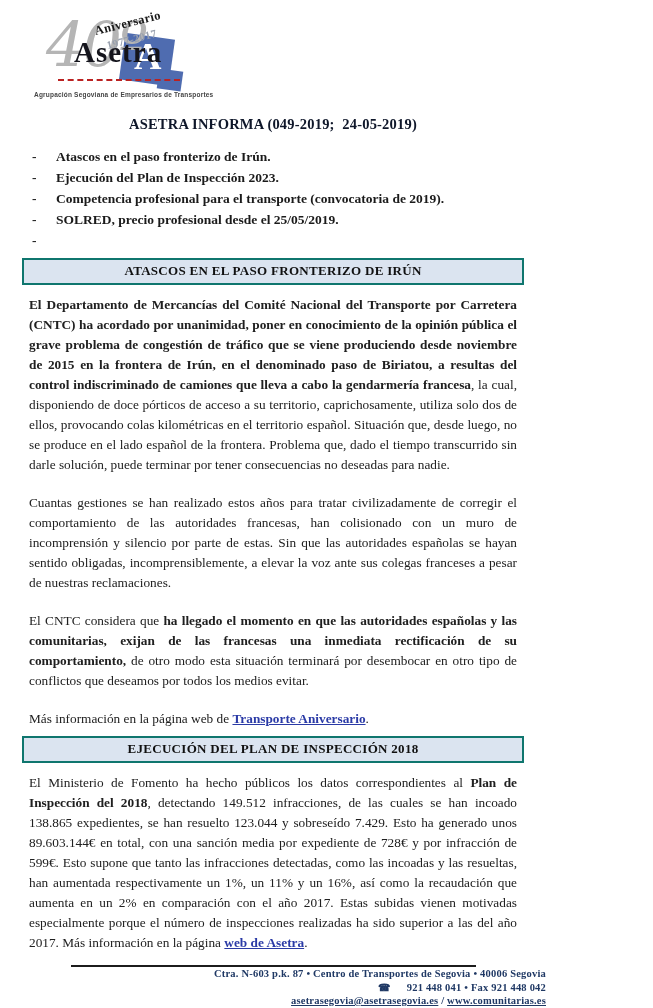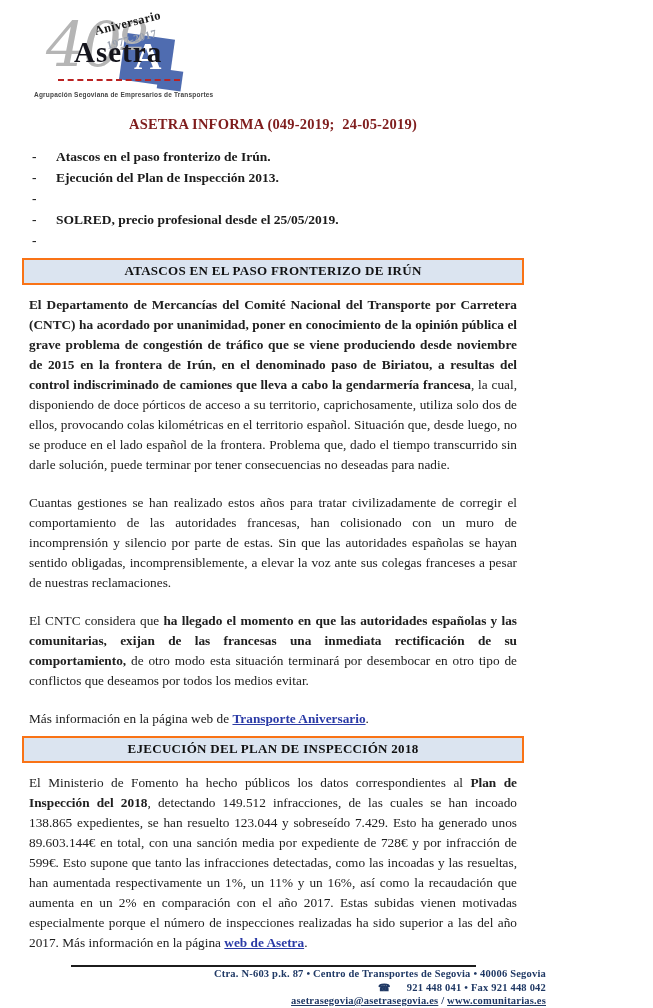--- a/index.html
+++ b/index.html
@@ -54,32 +54,32 @@
   }
   .logo-tagline{
     position:absolute;left:6px;top:85px;
     font:bold 6.5px "Liberation Sans", sans-serif;color:#454545;
     letter-spacing:.2px;white-space:nowrap;z-index:3;
   }
 
   
   .doc-title{
     margin-top:11px;text-align:center;
-    font-weight:bold;font-size:14.5px;letter-spacing:.2px;color:#7f1d1d;
+    font-weight:bold;font-size:14.5px;letter-spacing:.2px;color:#0f172a;
     white-space:pre-wrap;
   }
   .toc{margin:13px 0 0 0;padding:0;list-style:none;}
   .toc li{display:flex;font-weight:bold;font-size:13.5px;line-height:21px;color:#1b1b1b;}
   .toc .marker{width:27px;flex:0 0 27px;padding-left:3px;box-sizing:border-box;}
 
   
   .section-heading{
     margin:7px -7px 0;
     background:#dbe4f0;
-    border:2px solid #f97316;
+    border:2px solid #0f766e;
     text-align:center;
     font-weight:bold;font-size:13px;letter-spacing:.3px;color:#111111;
     padding:3px 0 4px;
   }
   .para{
     margin:10px 0 0;
     text-align:justify;
     font-size:13.3px;line-height:20px;color:#202020;
   }
   .para + .para{margin-top:18px;}
@@ -125,24 +125,25 @@
 
     <div class="doc-title">ASETRA INFORMA (049-2019;  24-05-2019)</div>
 
     <ul class="toc">
         <li>
           <span class="marker">-</span>
           <span>Atascos en el paso fronterizo de Irún.</span>
         </li>
         <li>
           <span class="marker">-</span>
-          <span>Ejecución del Plan de Inspección 2013.</span>
-        </li>
-        <li>
-          <span class="marker">-</span>
+          <span>Ejecución del Plan de Inspección 2023.</span>
+        </li>
+        <li>
+          <span class="marker">-</span>
+          <span>Competencia profesional para el transporte (convocatoria de 2019).</span>
         </li>
         <li>
           <span class="marker">-</span>
           <span>SOLRED, precio profesional desde el 25/05/2019.</span>
         </li>
         <li>
           <span class="marker">-</span>
         </li>
       </ul>
 

